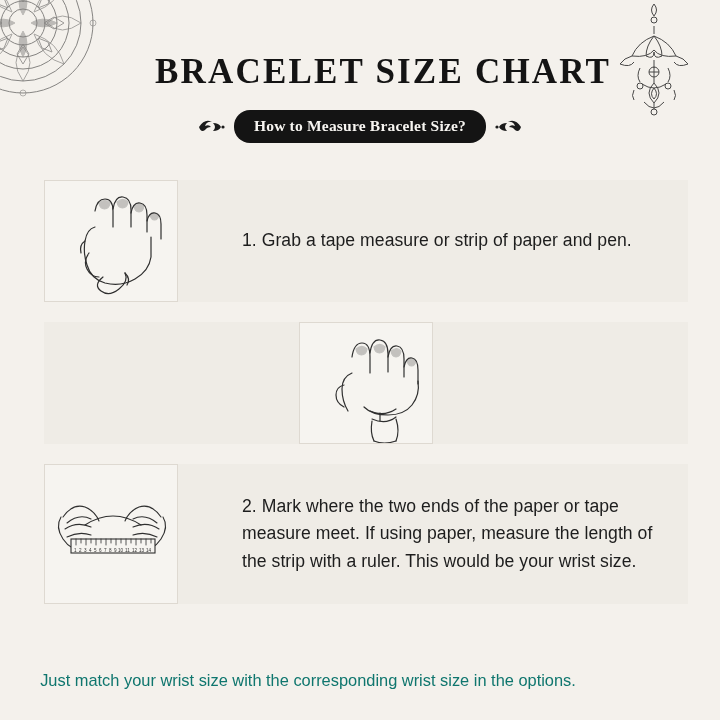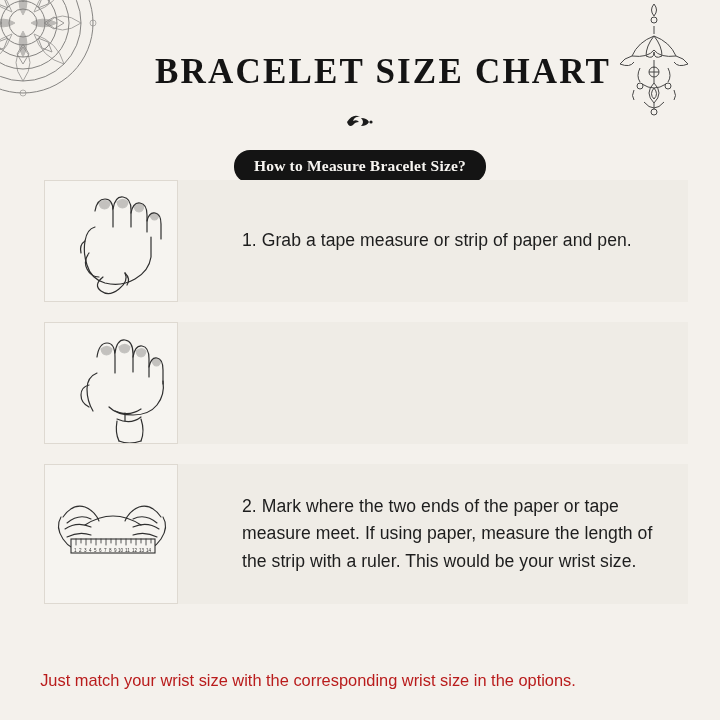--- a/index.html
+++ b/index.html
@@ -61,22 +61,21 @@
   }
 
   .subtitle-row {
     position: absolute;
     top: 110px;
     left: 0;
     width: 720px;
     display: flex;
     align-items: center;
     justify-content: center;
-    gap: 16px;
-    flex-direction: column;
+    gap: 7px;
   }
   .flourish {
     width: 30px;
     height: 24px;
     flex: 0 0 auto;
   }
   .pill {
     background: #141414;
     color: #f7f5f1;
     border-radius: 16px;
@@ -96,20 +95,21 @@
     width: 644px;
   }
   .step {
     position: relative;
     display: flex;
     align-items: center;
     background: #efece6;
     margin-bottom: 20px;
     min-height: 122px;
     box-sizing: border-box;
+    justify-content: center;
   }
   .step-1 { height: 122px; }
   .step-2 { height: 122px; }
   .step-3 { height: 140px; }
 
   .thumb {
     flex: 0 0 auto;
     width: 134px;
     height: 122px;
     background: #f6f4f0;
@@ -134,21 +134,21 @@
   .step-3 .step-text { padding-left: 64px; }
 
   
   .footer {
     position: absolute;
     bottom: 30px;
     left: 0;
     width: 616px;
     text-align: center;
     font-size: 16.4px;
-    color: #b91c1c;
+    color: #0f766e;
   }
 
   svg { display: block; }
 </style>
 </head>
 <body>
 
 <div class="page">
 
   <div class="mandala">

